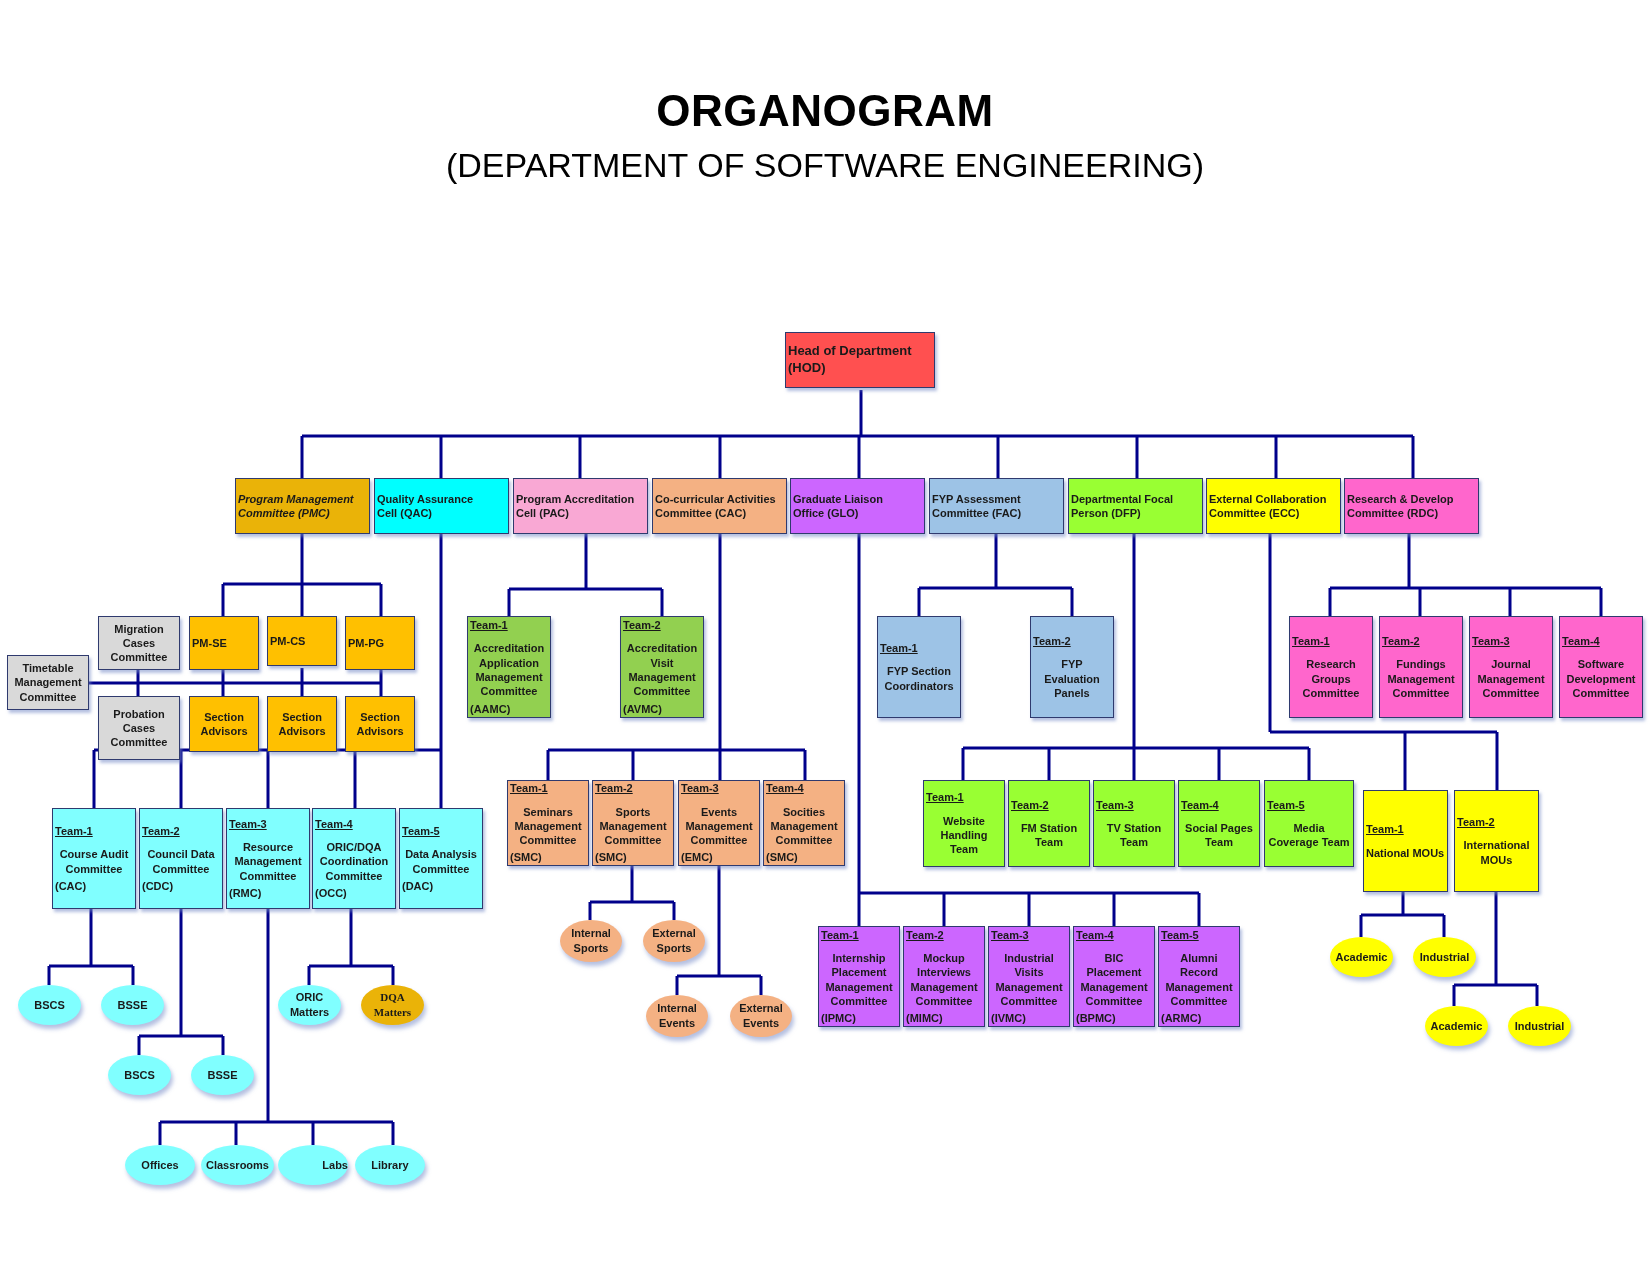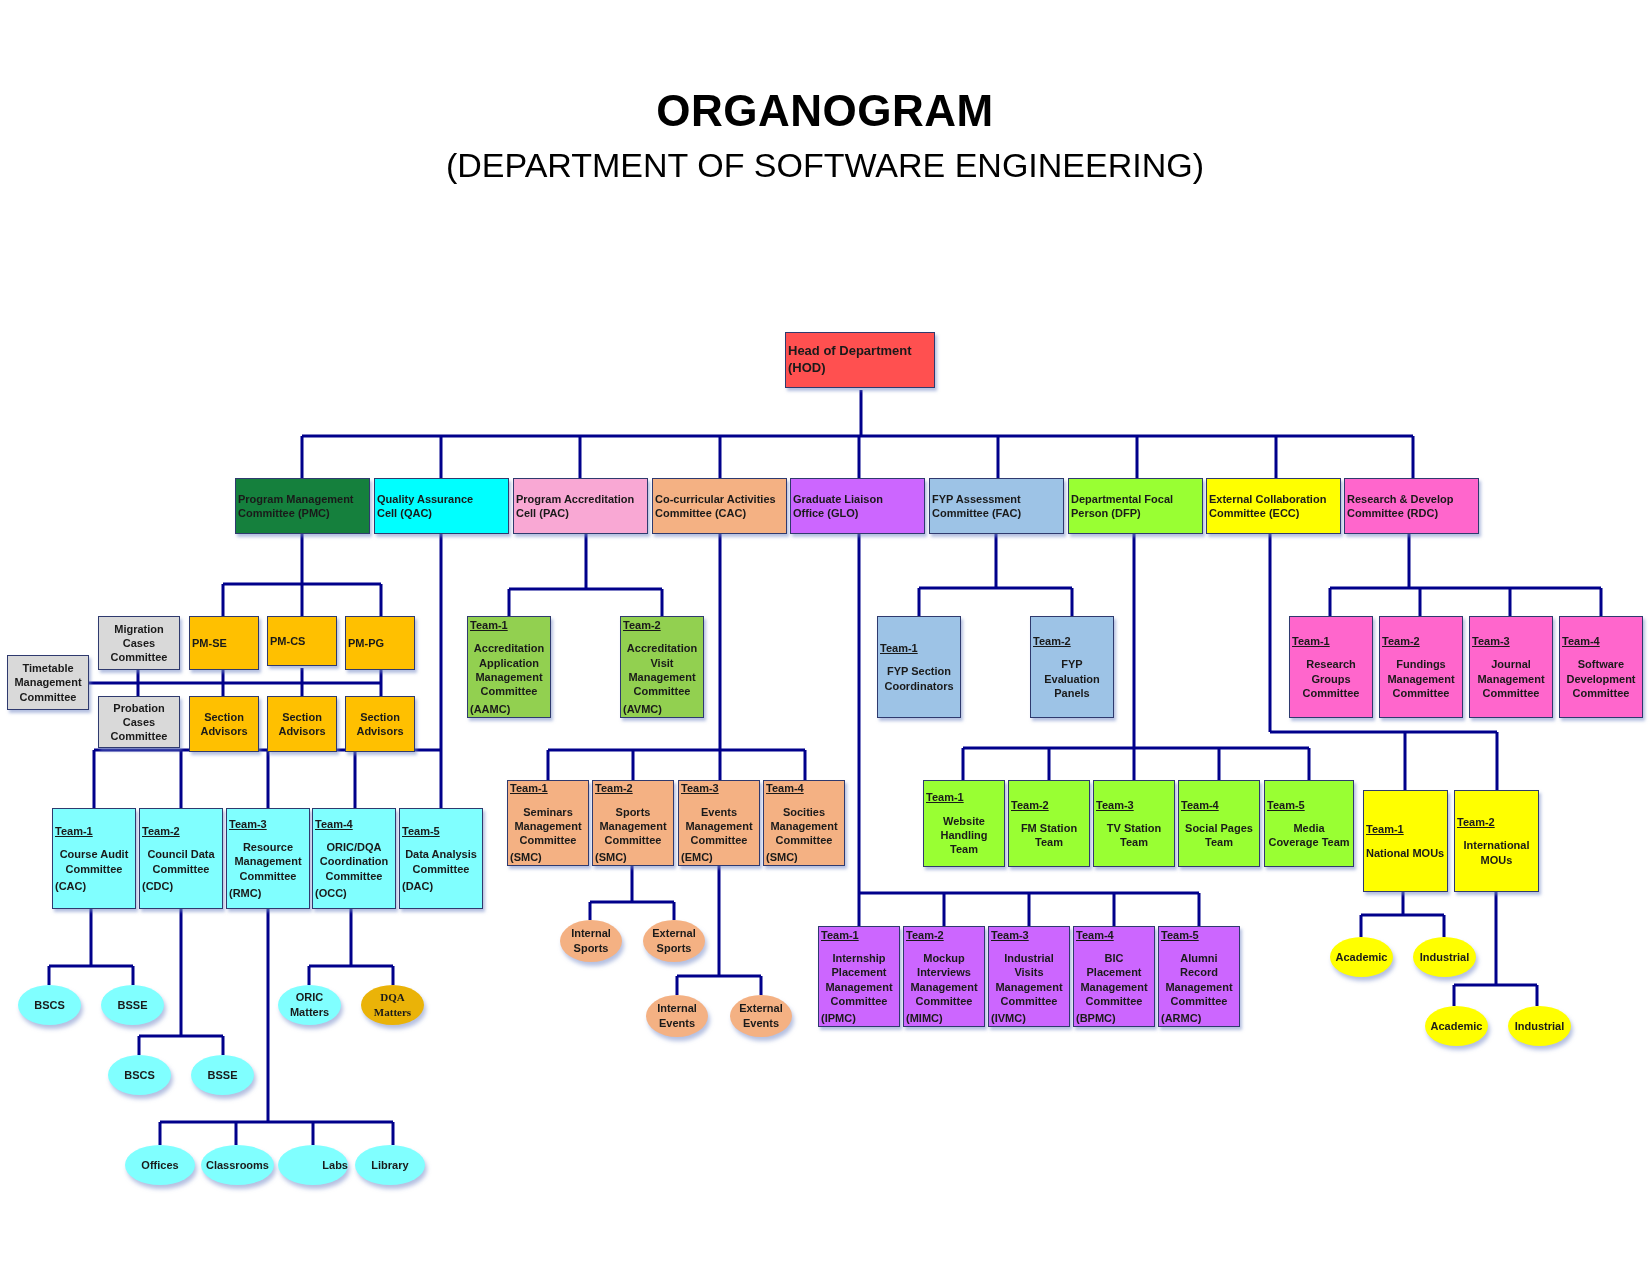--- a/index.html
+++ b/index.html
@@ -63,21 +63,21 @@
   <path d="M1496 892 V985 M1454 985 H1537 M1454 985 V1006 M1537 985 V1006"></path>
 
   <path d="M1409 534 V588 M1330 588 H1601 M1330 588 V616 M1420 588 V616 M1510 588 V616 M1601 588 V616"></path>
 </svg>
 
 <div class="box hod" style="left:785px;top:332px;width:150px;height:56px;background:#FF5050;">
   <span>Head of Department</span>
   <span>(HOD)</span>
 </div>
 
-<div class="box lvl1" style="left:235px;top:478px;width:135px;height:56px;background:#15803d;">
+<div class="box lvl1" style="left:235px;top:478px;width:135px;height:56px;background:#eab308;font-style:italic;">
   <span>Program Management</span>
   <span>Committee (PMC)</span>
 </div>
 <div class="box lvl1" style="left:374px;top:478px;width:135px;height:56px;background:#00FFFF;">
   <span>Quality Assurance</span>
   <span>Cell (QAC)</span>
 </div>
 <div class="box lvl1" style="left:513px;top:478px;width:135px;height:56px;background:#f9a8d4;">
   <span>Program Accreditation</span>
   <span>Cell (PAC)</span>
@@ -115,21 +115,21 @@
 </div>
 <div class="box" style="left:267px;top:616px;width:70px;height:50px;background:#FFC000;">
   <span>PM-CS</span>
 </div>
 <div class="box" style="left:345px;top:616px;width:70px;height:54px;background:#FFC000;">
   <span>PM-PG</span>
 </div>
 <div class="box" style="left:7px;top:655px;width:82px;height:55px;background:#D9D9D9;">
   <span>Timetable Management Committee</span>
 </div>
-<div class="box" style="left:98px;top:696px;width:82px;height:52px;background:#D9D9D9;">
+<div class="box" style="left:98px;top:696px;width:82px;height:64px;background:#D9D9D9;">
   <span>Probation Cases Committee</span>
 </div>
 <div class="box" style="left:189px;top:696px;width:70px;height:56px;background:#FFC000;">
   <span>Section Advisors</span>
 </div>
 <div class="box" style="left:267px;top:696px;width:70px;height:56px;background:#FFC000;">
   <span>Section Advisors</span>
 </div>
 <div class="box" style="left:345px;top:696px;width:70px;height:56px;background:#FFC000;">
   <span>Section Advisors</span>

